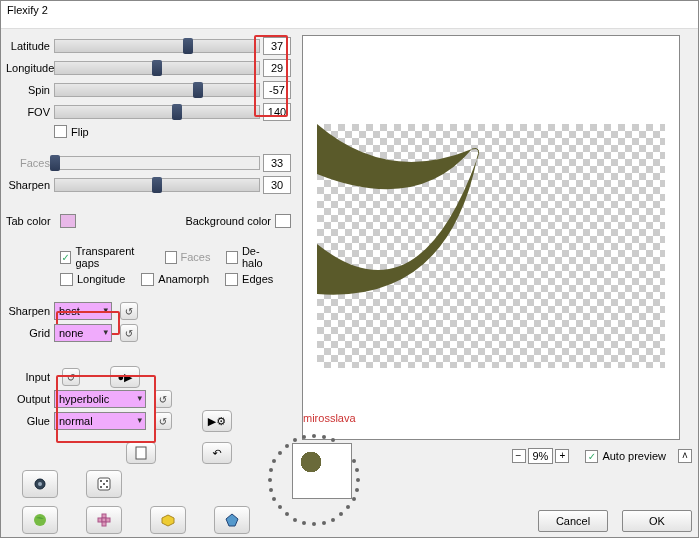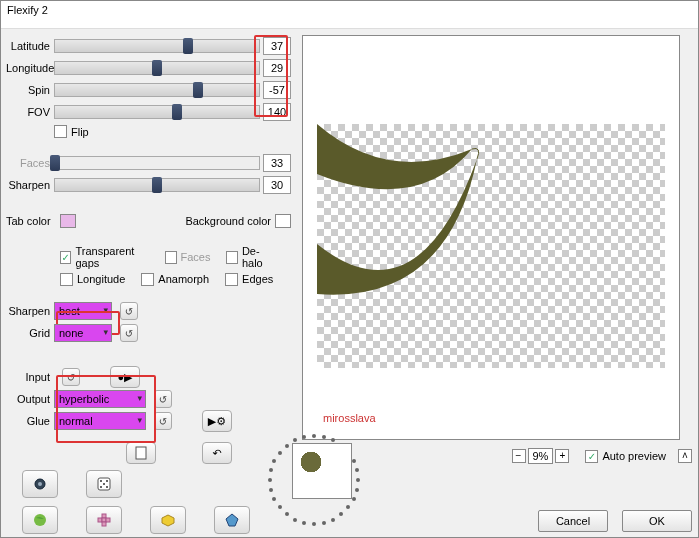--- a/index.html
+++ b/index.html
@@ -15,30 +15,30 @@
 .slider::after{content:"";position:absolute;top:-2px;left:var(--p,50%);width:10px;height:16px;background:linear-gradient(#4a5b7a,#2c3a56);border-radius:2px;transform:translateX(-5px)}
 .slider.dim{background:#eee}
 .val{width:28px;height:18px;background:#fff;border:1px solid #999;text-align:center;line-height:16px}
 .hlbox{position:absolute;border:2px solid #d33;border-radius:2px}
 .cbrow{display:flex;align-items:center;margin-bottom:6px;padding-left:48px}
 .cb{width:13px;height:13px;border:1px solid #888;background:#fff;margin-right:4px;display:flex;align-items:center;justify-content:center;font-size:10px;color:#3a6}
 .cb.on::after{content:"✓"}
 .cbl{margin-right:16px;color:#000}
 .cbl.dim{color:#9a9a9a}
 .colswatch{width:16px;height:14px;border:1px solid #888;display:inline-block;margin-left:4px}
-.sel{height:18px;border:1px solid #888;background:#d946ef;padding:2px 16px 2px 4px;position:relative;display:inline-block}
+.sel{height:18px;border:1px solid #888;background:#f0abfc;padding:2px 16px 2px 4px;position:relative;display:inline-block}
 .sel::after{content:"▾";position:absolute;right:3px;top:2px;font-size:9px;color:#333}
 .sbtn{width:18px;height:18px;border:1px solid #aaa;background:linear-gradient(#fefefe,#e0e0e0);border-radius:3px;display:inline-flex;align-items:center;justify-content:center;margin-left:8px;font-size:10px;color:#444}
 .iconbtn{width:30px;height:22px;border:1px solid #aaa;background:linear-gradient(#fefefe,#e0e0e0);border-radius:4px;display:inline-flex;align-items:center;justify-content:center;margin-right:6px}
 .bigbtn{width:36px;height:28px;border:1px solid #aaa;background:linear-gradient(#fefefe,#dedede);border-radius:4px;display:inline-flex;align-items:center;justify-content:center}
 .btnrow{display:flex;justify-content:flex-start;gap:28px;padding-left:16px;margin-top:8px}
 .preview{width:378px;height:405px;background:#fff;border:1px solid #888}
 .pvimg{margin:88px 14px 0 14px;height:244px;background:repeating-conic-gradient(#ccc 0 25%,#fff 0 50%) 0 0/14px 14px;position:relative;overflow:hidden}
 .swoosh{position:absolute;left:0;top:0}
-.sig{color:#c33;margin-left:20px;margin-top:44px;font-size:11px}
+.sig{color:#c33;margin-top:44px;font-size:11px}
 .prow{display:flex;align-items:center;margin-top:8px}
 .btn{min-width:70px;height:22px;border:1px solid #888;background:linear-gradient(#fefefe,#e4e4e4);border-radius:2px;text-align:center;line-height:20px;padding:0 12px}
 .dotcircle{position:absolute;width:100px;height:100px;left:264px;top:430px}
 .dot{position:absolute;width:4px;height:4px;background:#666;border-radius:50%}
 .thumb{position:absolute;left:292px;top:443px;width:60px;height:56px;background:#fff;border:1px solid #888}
 .thumb::after{content:"";position:absolute;left:0;top:0;width:28px;height:28px;background:radial-gradient(circle at 18px 18px,#6a6a3a 40%,transparent 41%)}
 svg.ic{width:16px;height:16px}
 .spin{width:14px;height:14px;border:1px solid #888;background:#fff;text-align:center;line-height:12px;font-size:10px;margin-left:2px}
 .left-inner{position:relative;height:100%}
 </style>

